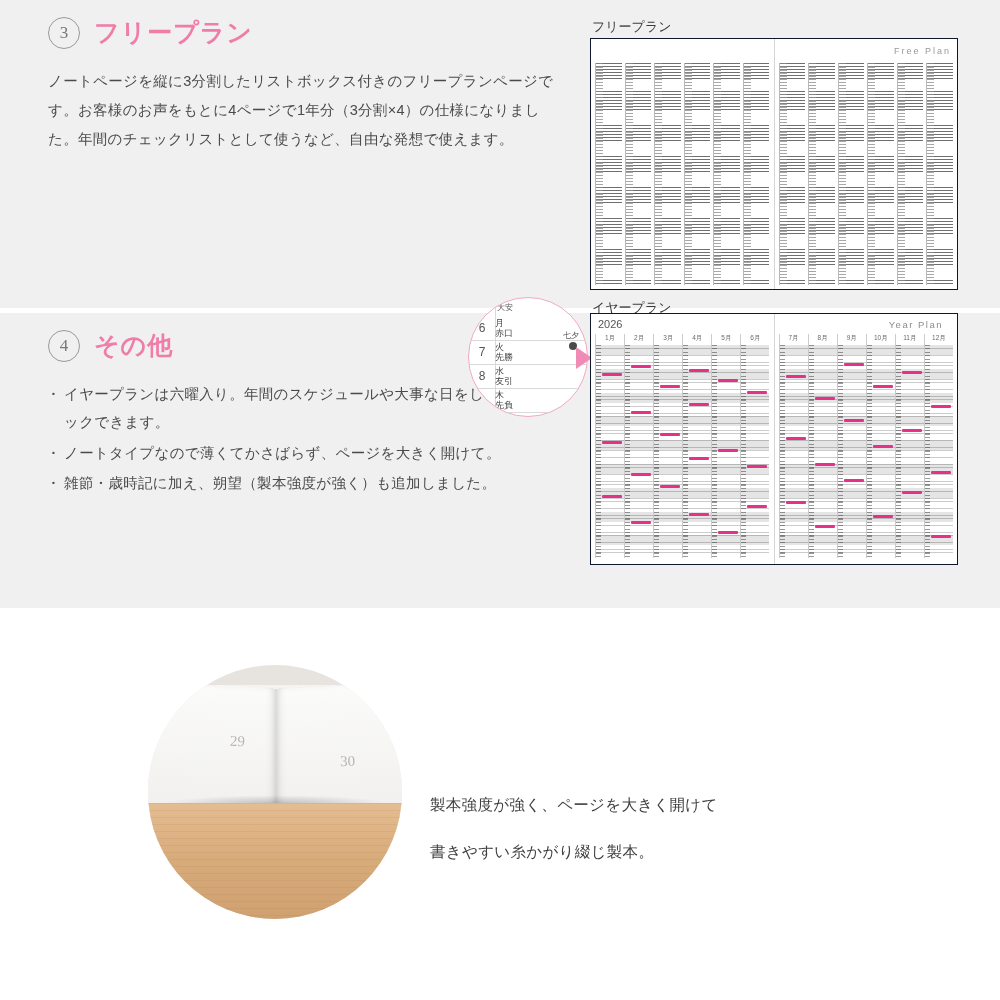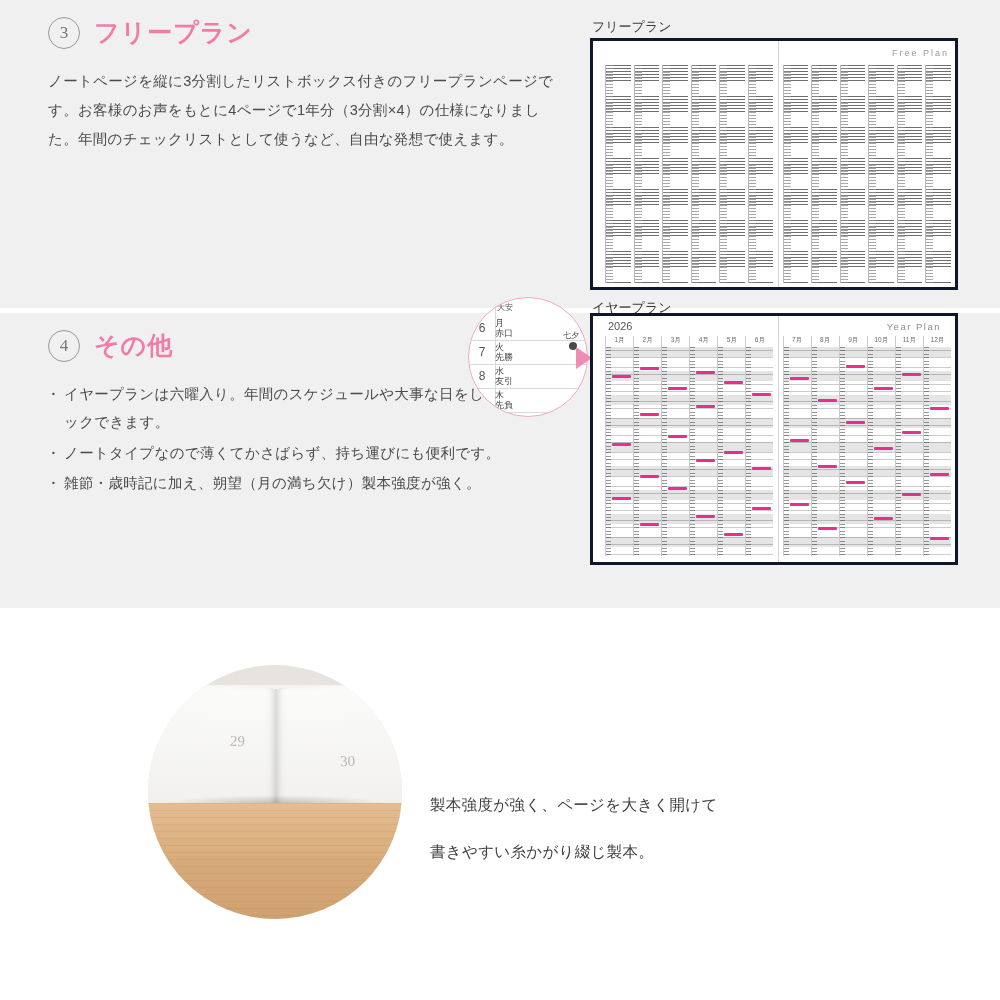--- a/index.html
+++ b/index.html
@@ -97,24 +97,23 @@
 
   
   .panel-label {
     position: absolute;
     font-size: 13px;
     color: #3a3a3a;
   }
   .scan {
     position: absolute;
     background: #ffffff;
-    border: 3px solid #0f172a;
+    border: 1px solid #0f172a;
     box-sizing: border-box;
     overflow: hidden;
-    padding-left: 8px;
   }
 
   
   #freeplan-scan { left: 590px; top: 38px; width: 368px; height: 252px; }
   .spread {
     position: relative;
     width: 100%;
     height: 100%;
     display: flex;
   }
@@ -440,22 +439,22 @@
   </div>
 
   <div class="section sec4">
     <div class="sec-head">
       <div class="num-circle">4</div>
       <div class="sec-title">その他</div>
     </div>
     <div class="sec-body">
       <ul class="bullets">
         <li>イヤープランは六曜入り。年間のスケジュールや大事な日をしっかりチェックできます。</li>
-        <li>ノートタイプなので薄くてかさばらず、持ち運びにも便利です。</li>
-        <li>雑節・歳時記に加え、朔望（月の満ち欠け）製本強度が強く。</li>
+        <li>ノートタイプなので薄くてかさばらず、ページを大きく開けて。</li>
+        <li>雑節・歳時記に加え、朔望（製本強度が強く）も追加しました。</li>
       </ul>
     </div>
 
     <div class="panel-label" style="left:592px; top:-14px;">イヤープラン</div>
 
     <div id="magnifier" style="top:-16px;">
       <div class="mag-vline"></div>
       <div class="mag-top-label">大安</div>
       <div class="mag-right-label" style="top:32px;">七夕</div>
       <div class="mag-moon" style="top:44px;"></div>

